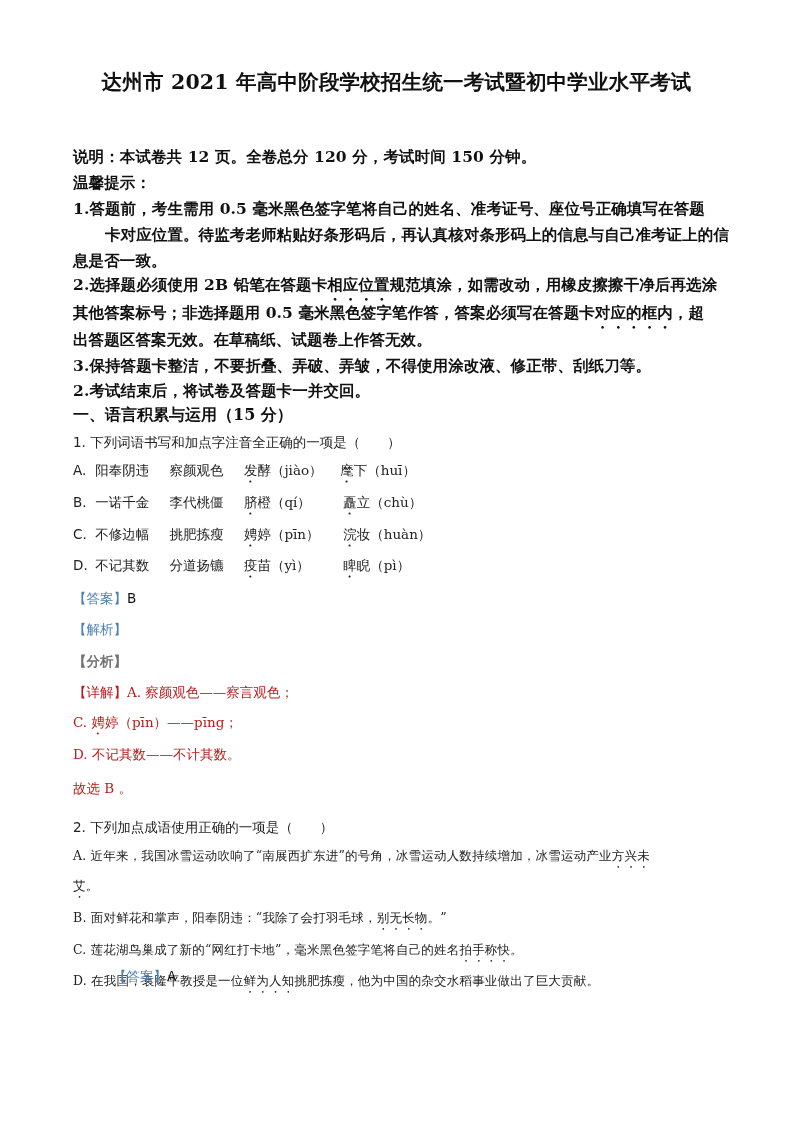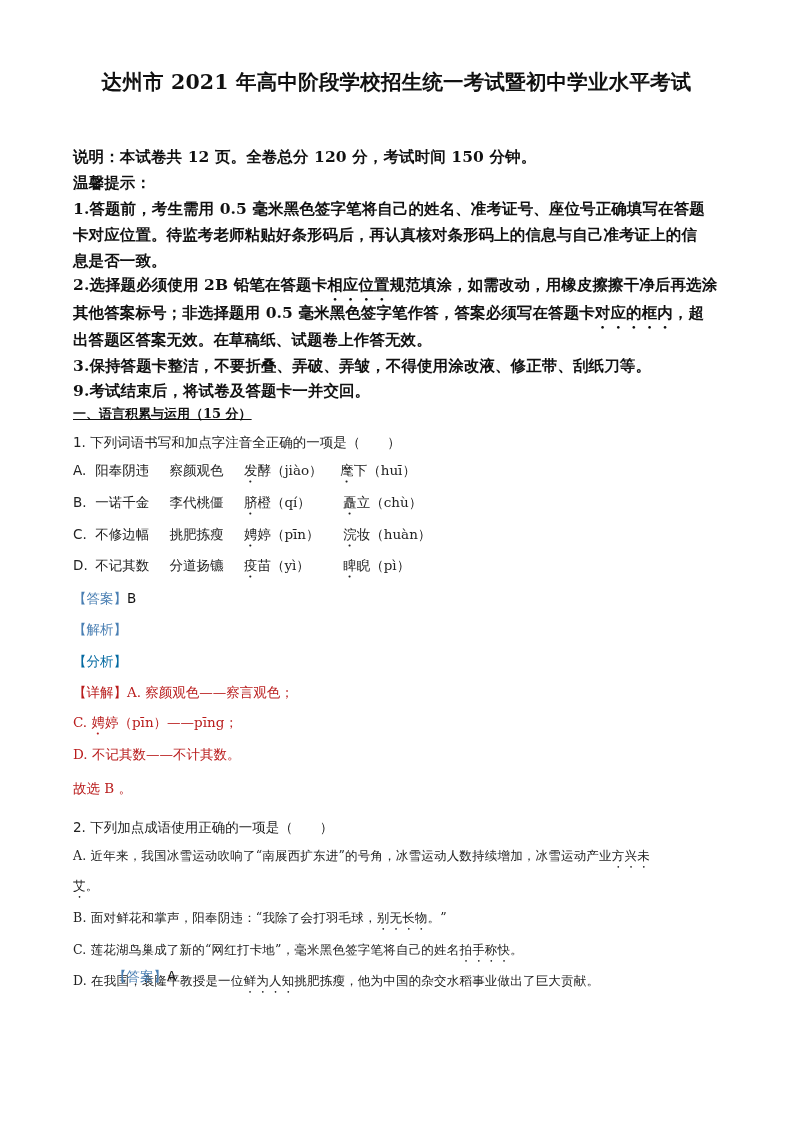--- a/index.html
+++ b/index.html
@@ -3,57 +3,57 @@
 <meta charset="utf-8">
 <style>
   html, body { margin: 0; padding: 0; background: #ffffff; }
   body { width: 793px; height: 1122px; position: relative; overflow: hidden;
          font-family: "DejaVu Serif", "Liberation Serif", serif; color: #111; }
   .page { position: absolute; left: 0; top: 0; width: 793px; height: 1122px; }
   .abs { position: absolute; white-space: nowrap; }
   .title { left: 0; width: 793px; text-align: center; top: 68px; font-size: 20.5px; font-weight: bold; letter-spacing: 0.2px; }
   .subtitle { left: 0; width: 793px; text-align: center; top: 114px; font-size: 20px; font-weight: bold; }
   .instr { left: 73px; font-size: 15.5px; font-weight: bold; letter-spacing: 0.1px; }
-  .section { left: 73px; font-size: 13px; font-weight: bold; text-decoration: underline; }
+  .section { left: 73px; font-size: 16px; font-weight: bold; }
   .q { left: 73px; font-size: 13.5px; font-family: "DejaVu Sans", "Liberation Sans", sans-serif; color: #222; }
   .opt { left: 73px; font-size: 13.5px; color: #222; }
   .opt .lbl { font-family: "DejaVu Sans", "Liberation Sans", sans-serif; display: inline-block; width: 18px; }
   .cell { display: inline-block; }
   .dot { text-emphasis: filled dot; -webkit-text-emphasis: filled dot; text-emphasis-position: under right; -webkit-text-emphasis-position: under; }
   .ans { left: 73px; font-size: 13.5px; }
   .tag { color: #4a7fb3; }
-  .tag-dark { color: #0369a1; }
+  .tag-dark { color: #737373; font-weight: bold; }
   .ans .val { font-family: "DejaVu Sans", "Liberation Sans", sans-serif; color: #111; }
   .exp { left: 73px; font-size: 13.5px; color: #b91c1c; }
   .q2 { left: 73px; font-size: 12.5px; color: #222; letter-spacing: 0.2px; }
 </style>
 </head>
 <body>
 
 <div class="page">
 
   <div class="abs title">达州市 2021 年高中阶段学校招生统一考试暨初中学业水平考试</div>
 
   <div class="abs instr" style="top:147px;">说明：本试卷共 12 页。全卷总分 120 分，考试时间 150 分钟。</div>
   <div class="abs instr" style="top:173px;">温馨提示：</div>
 
   <div class="abs instr" style="top:199px;">1.答题前，考生需用 0.5 毫米黑色签字笔将自己的姓名、准考证号、座位号正确填写在答题</div>
-  <div class="abs instr" style="top:225px;">卡对应位置。待监考老师粘贴好条形码后，再认真核对条形码上的信息与自己准考证上的信</div>
+  <div class="abs instr" style="top:225px;margin-left:32px;">卡对应位置。待监考老师粘贴好条形码后，再认真核对条形码上的信息与自己准考证上的信</div>
   <div class="abs instr" style="top:251px;">息是否一致。</div>
 
   <div class="abs instr" style="top:275px;">
     <span>2.选择题必须使用 2B 铅笔在答题卡</span><span class="dot">相应位置</span><span>规范填涂，如需改动，用橡皮擦擦干净后再选涂</span>
   </div>
   <div class="abs instr" style="top:303px;">
     <span>其他答案标号；非选择题用 0.5 毫米黑色签字笔作答，答案必须写在答题卡</span><span class="dot">对应的框内</span><span>，超</span>
   </div>
   <div class="abs instr" style="top:330px;">出答题区答案无效。在草稿纸、试题卷上作答无效。</div>
 
   <div class="abs instr" style="top:356px;">3.保持答题卡整洁，不要折叠、弄破、弄皱，不得使用涂改液、修正带、刮纸刀等。</div>
-  <div class="abs instr" style="top:381px;">9.考试结束后，将试卷及答题卡一并交回。</div>
+  <div class="abs instr" style="top:381px;">2.考试结束后，将试卷及答题卡一并交回。</div>
 
   <div class="abs section" style="top:405px;">一、语言积累与运用（15 分）</div>
 
   <div class="abs q" style="top:434px;">1. 下列词语书写和加点字注音全正确的一项是（　　）</div>
 
   <div class="abs opt" style="top:462px;">
     <span class="lbl">A.</span>
     <span class="cell" style="width:70px">阳奉阴违</span>
     <span class="cell" style="width:70px">察颜观色</span>
     <span class="cell" style="width:92px"><span class="dot">发</span><span>酵（jiào）</span></span>

